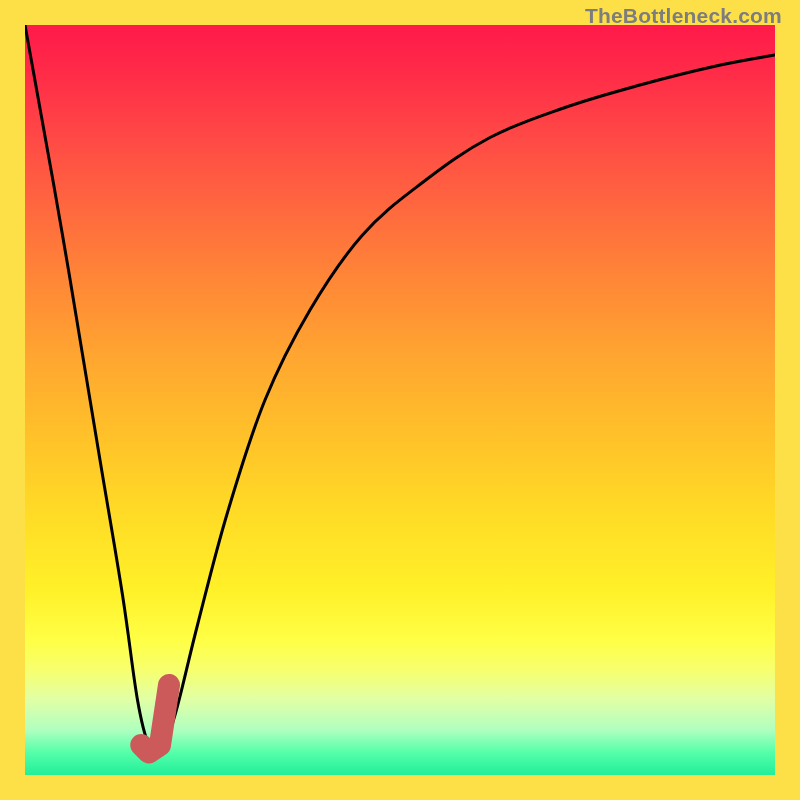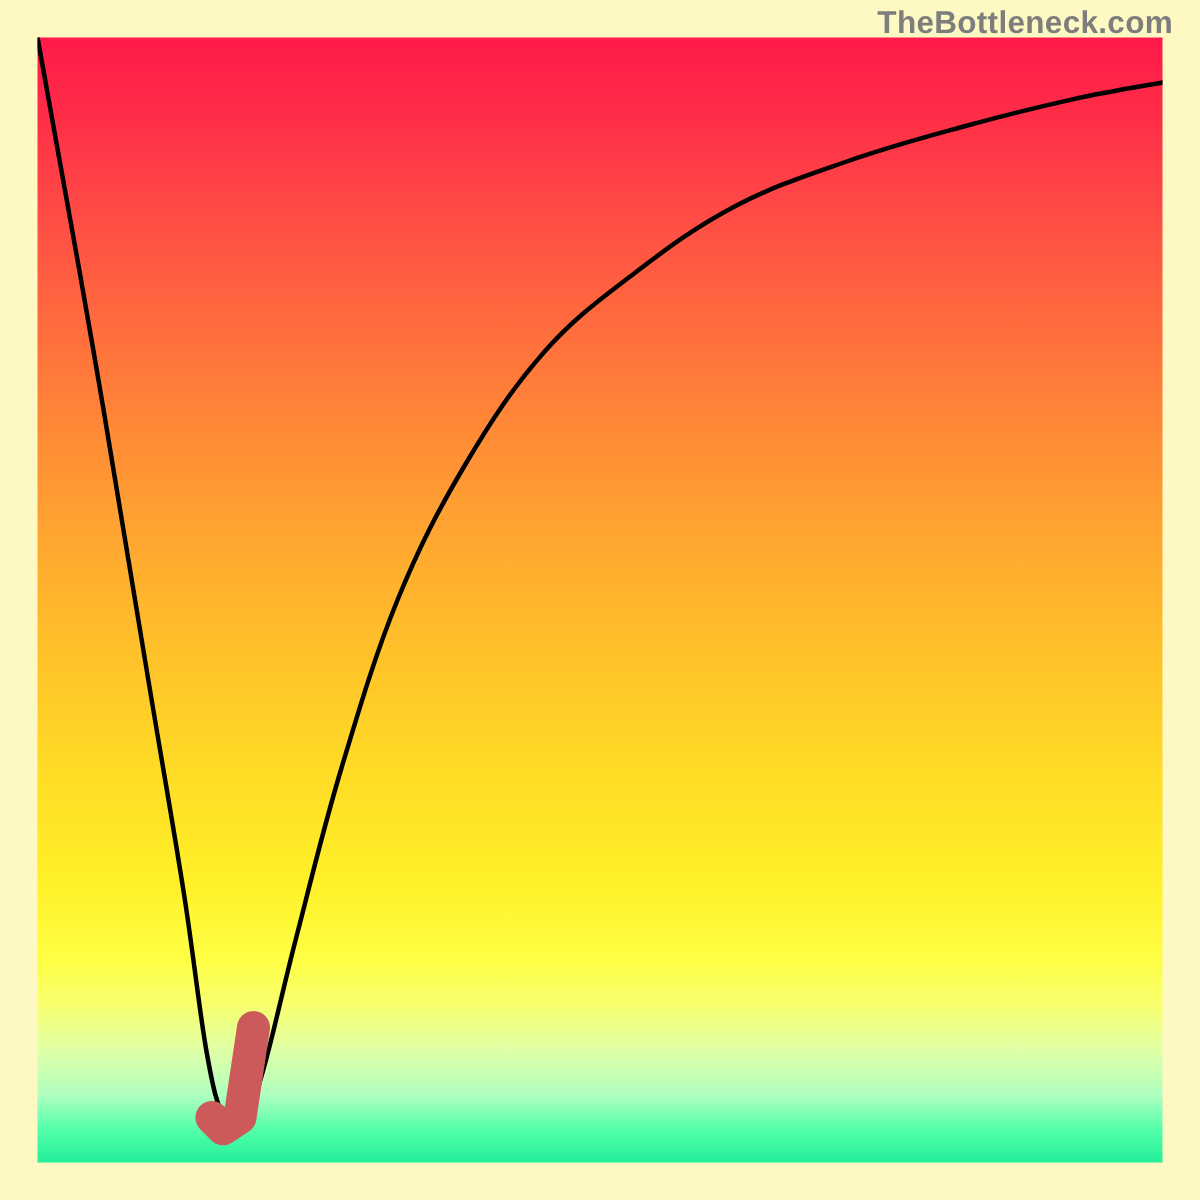--- a/index.html
+++ b/index.html
@@ -10,21 +10,21 @@
     background: #000;
     overflow: hidden;
     font-family: Arial, Helvetica, sans-serif;
   }
   .frame {
     position: absolute;
     left: 0;
     top: 0;
     width: 800px;
     height: 800px;
-    background: #fef9c3;
+    background: #fde047;
   }
   .plot-area {
     position: absolute;
     left: 25px;
     top: 25px;
     width: 750px;
     height: 750px;
   }
   .gradient-bg {
     position: absolute;

